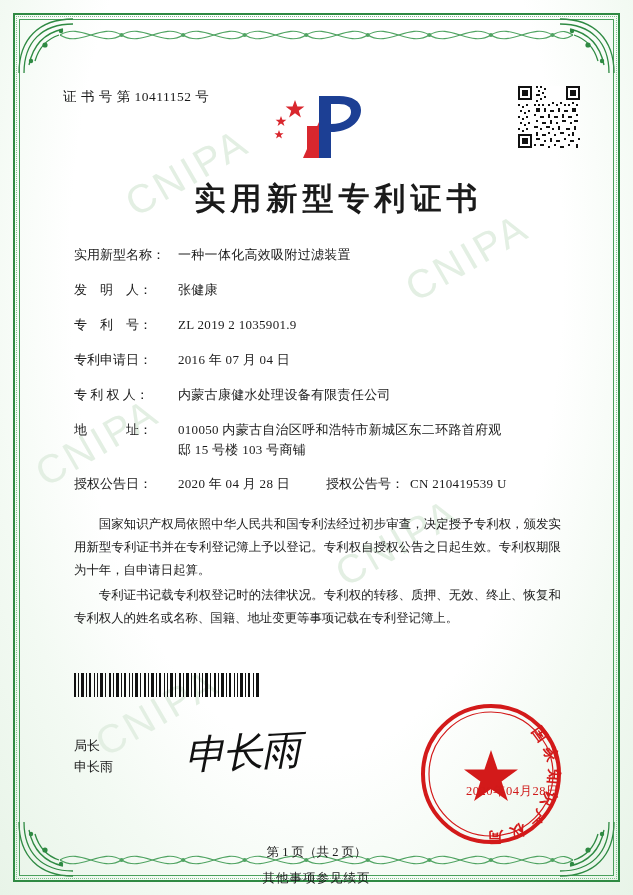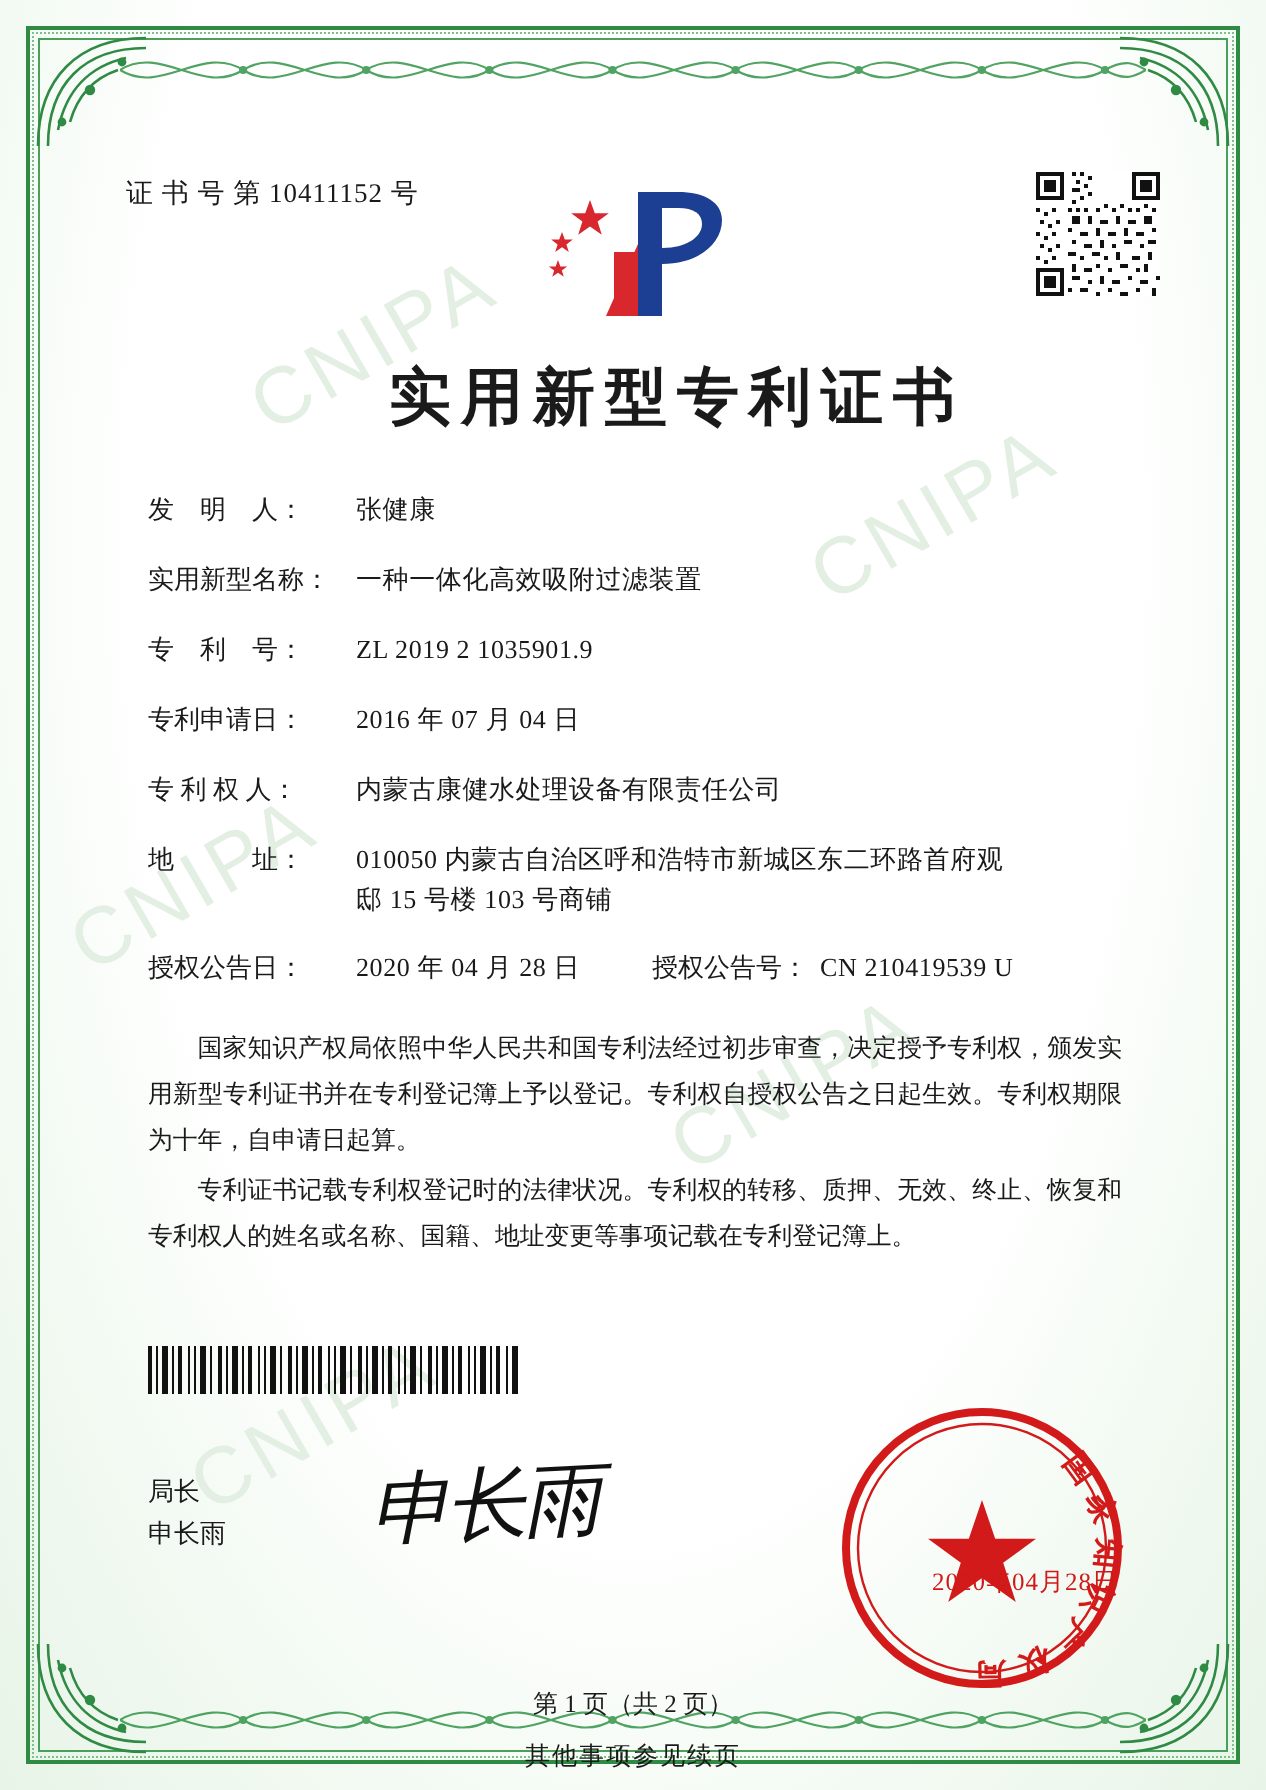--- a/index.html
+++ b/index.html
@@ -478,27 +478,27 @@
       <polygon points="50,34 62,34 62,46 50,46" fill="#d9272e"></polygon>
       <polygon points="46,66 62,30 62,66" fill="#d9272e"></polygon>
     </svg>
   </div>
 
   <div class="main-title">实用新型专利证书</div>
 
   <div class="fields">
 
     <div class="field-row">
+      <div class="field-label">实用新型名称：</div>
+      <div class="field-value">一种一体化高效吸附过滤装置</div>
+    </div>
+
+    <div class="field-row">
       <div class="field-label">发　明　人：</div>
       <div class="field-value">张健康</div>
-    </div>
-
-    <div class="field-row">
-      <div class="field-label">实用新型名称：</div>
-      <div class="field-value">一种一体化高效吸附过滤装置</div>
     </div>
 
     <div class="field-row">
       <div class="field-label">专　利　号：</div>
       <div class="field-value">ZL 2019 2 1035901.9</div>
     </div>
 
     <div class="field-row">
       <div class="field-label">专利申请日：</div>
       <div class="field-value">2016 年 07 月 04 日</div>

